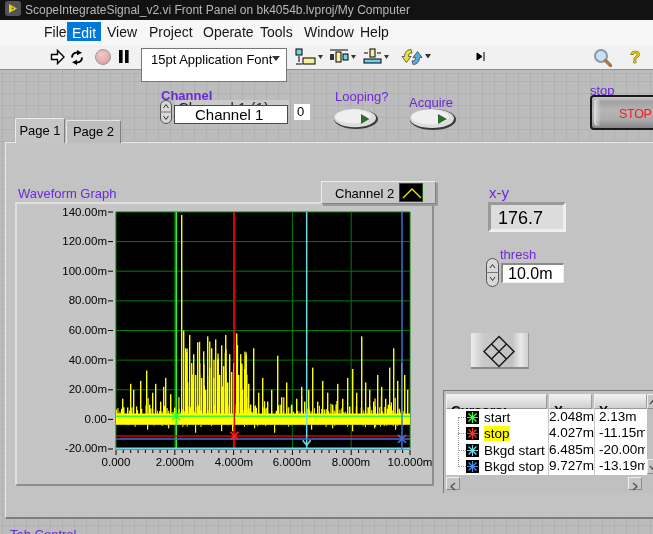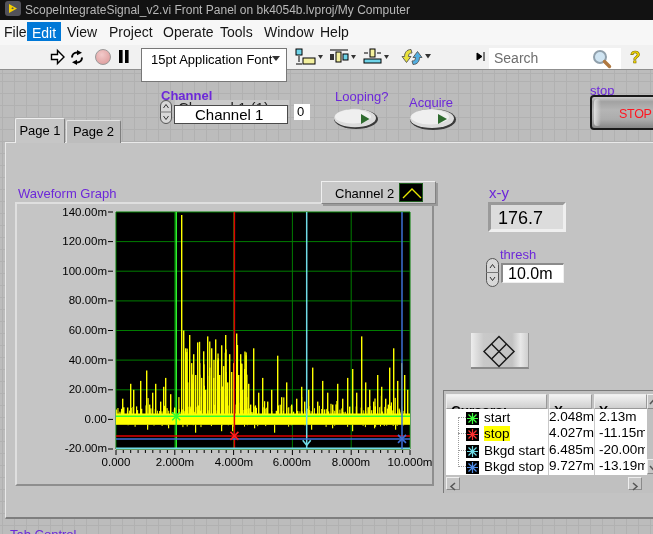--- a/index.html
+++ b/index.html
@@ -3,21 +3,21 @@
 * { margin:0; padding:0; box-sizing:border-box; }
 html,body { width:653px; height:534px; overflow:hidden; font-family:"Liberation Sans",sans-serif; }
 #root { position:relative; width:653px; height:534px; overflow:hidden; background:#BDBDBD; }
 .abs { position:absolute; }
 
 #title { left:0; top:0; width:653px; height:20px; background:#121212; }
 #title .txt { position:absolute; left:25px; top:3px; font-size:12px; color:#B8B8B8; }
 #vicon { position:absolute; left:5px; top:1px; width:16px; height:15px; background:#52525A; border-radius:3px; }
 
 #menu { left:0; top:20px; width:653px; height:25px; background:#F7F7F7; }
-#menu span { position:absolute; top:4px; font-size:14px; color:#151515; }
+#menu span { position:absolute; top:4px; font-size:14px; color:#151515;margin-left:40px; }
 #menu .sel { background:#0078D7; color:#fff; }
 
 #tbar { left:0; top:45px; width:653px; height:25px; background:#F1F1F1; border-bottom:1px solid #8F8F8F; }
 #fontbox { position:absolute; left:141px; top:3px; width:146px; height:34px; background:#fff; border:1px solid #777; font-size:13px; color:#000; padding:3px 0 0 9px; }
 #fontbox .arr { position:absolute; right:6px; top:7px; width:0; height:0; border-left:4px solid transparent; border-right:4px solid transparent; border-top:5px solid #333; }
 #search { position:absolute; left:489px; top:3px; width:132px; height:21px; background:#fff; font-size:14px; color:#6E6E6E; padding:2px 0 0 5px; }
 
 #panel { left:0; top:70px; width:653px; height:464px;
   background-image:
     repeating-linear-gradient(to right, #B1B1B1 0 1px, transparent 1px 12px),
@@ -63,21 +63,21 @@
 
 #diamond { position:absolute; left:471px; top:333px; width:58px; height:36px;
   background:linear-gradient(90deg,#EDEDED,#C9C9C9 22%,#C2C2C2 72%,#E8E8E8 87%,#CFCFCF); border-bottom:2px solid #8A8A8A; border-right:1px solid #999; }
 
 #cleg { position:absolute; left:443px; top:390px; width:216px; height:103px; background:#C0C0C0;
   border-top:1px solid #7A7A7A; border-left:1px solid #7A7A7A; }
 .chead { position:absolute; top:3px; height:15px; background:linear-gradient(180deg,#F2F2F2,#CFCFCF); border:1px solid #999;
   border-top-color:#EEE; border-left-color:#EEE; font-size:13.5px; font-weight:bold; padding:8px 0 0 4px; }
 #cwhite { position:absolute; left:2px; top:18px; width:201px; height:66px; background:#fff; }
 .crow { position:absolute; left:2px; width:201px; height:16px; font-size:13.5px; }
-.crow .cname { position:absolute; left:0; top:0; width:101px; height:16px; display:flex; align-items:flex-end; padding-left:20px; gap:5px; white-space:nowrap; overflow:hidden; }
+.crow .cname { position:absolute; left:0; top:0; width:101px; height:16px; display:flex; align-items:center; padding-left:20px; gap:5px; white-space:nowrap; overflow:hidden; }
 .crow .cx { position:absolute; left:103px; top:0; width:41px; text-align:right; }
 .crow .cy { position:absolute; left:150px; top:0; width:49px; padding-left:3px; overflow:hidden; white-space:nowrap; }
 .hl { background:#FFFF00; }
 .sbtn { position:absolute; background:#C6C6C6; border:1px solid #8A8A8A; border-top-color:#EEE; border-left-color:#EEE; }
 </style></head>
 <body>
 <div id="root">
 
 <div class="abs" id="panel"></div>
 <div class="abs" id="title">
@@ -139,24 +139,20 @@
       <path d="M9 2.5 C4.5 2.5 2.5 6 2.5 9.5 l-2.5 0 4.5 6 4.5 -6 -2.5 0 C6.5 7 7.5 6 10 6 Z" fill="#E8E13C" stroke="#555" stroke-width="0.9"></path>
       <path d="M11 17.5 C15.5 17.5 17.5 14 17.5 10.5 l2.5 0 -4.5 -6 -4.5 6 2.5 0 C13.5 13 12.5 14 10 14 Z" fill="#52AEE0" stroke="#555" stroke-width="0.9"></path>
       <path d="M23 7 l6 0 -3 4.5 z" fill="#333"></path>
     </g>
     <path d="M477 8 l5 3.5 -5 3.5 z M484 7 l0 9" stroke="#000" fill="#000" stroke-width="1"></path>
     <circle cx="601" cy="11" r="6" fill="#C8E0F2" stroke="#8A98A5" stroke-width="2"></circle>
     <path d="M605.5 15.5 l5 5" stroke="#B07840" stroke-width="3.4" stroke-linecap="round"></path>
     <text x="630" y="18" font-size="17" font-weight="bold" fill="#F5D800" stroke="#7A6A00" stroke-width="0.6">?</text>
   </svg>
   <div id="fontbox">15pt Application Font<span class="arr"></span></div>
-  <div id="search">Search<svg width="22" height="22" style="position:absolute;right:8px;top:0">
-<circle cx="9" cy="9" r="6" fill="#CFE4F2" stroke="#90A0AC" stroke-width="2"></circle>
-<path d="M13.5 13.5 l5 5" stroke="#B07840" stroke-width="3.4" stroke-linecap="round"></path>
-        </svg></div>
 </div>
 
 <div id="page"></div>
 <div class="tab" id="tab1">Page 1</div>
 <div class="tab" id="tab2">Page 2</div>
 
 <div class="lab bold" style="left:161px;top:88px">Channel</div>
 <div style="position:absolute;left:175px;top:100px;width:114px;height:5px;background:#CACACA"></div>
 <div class="lab" style="left:178px;top:99px;height:6px;overflow:hidden;color:#222;font-size:15px">Channel 1 (1)</div>
 <svg class="abs" style="left:160px;top:100px" width="12" height="24">

